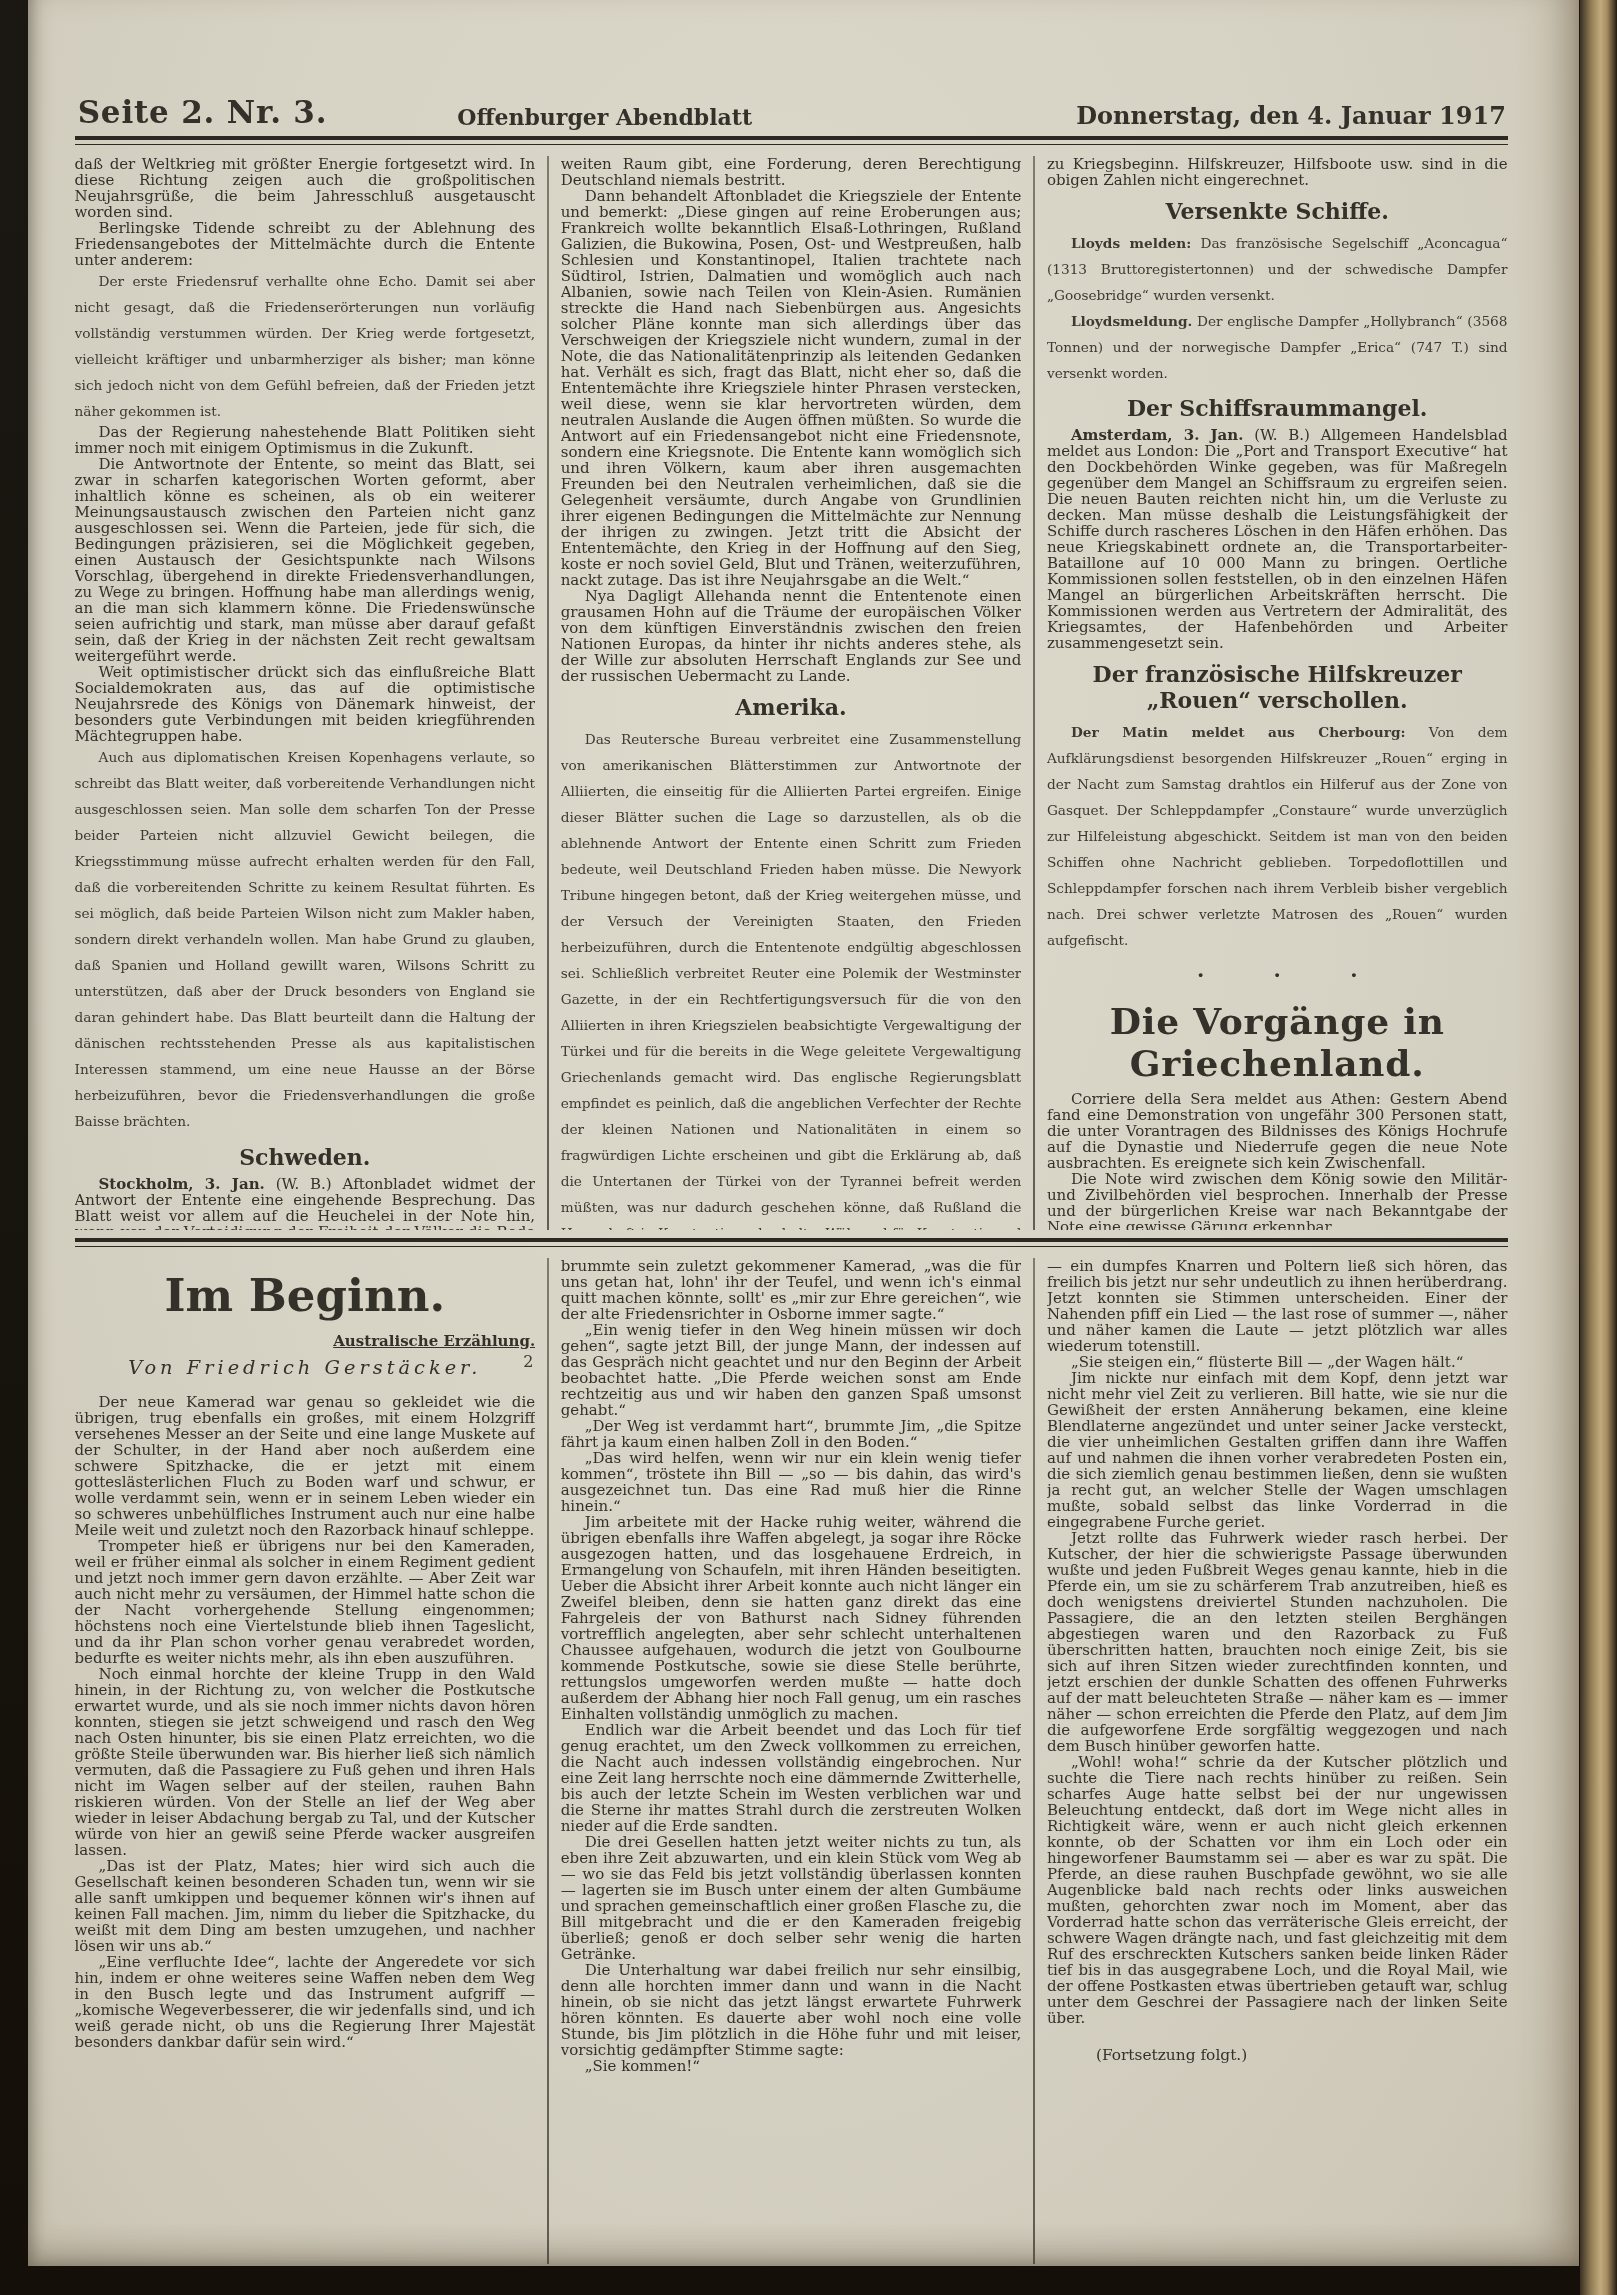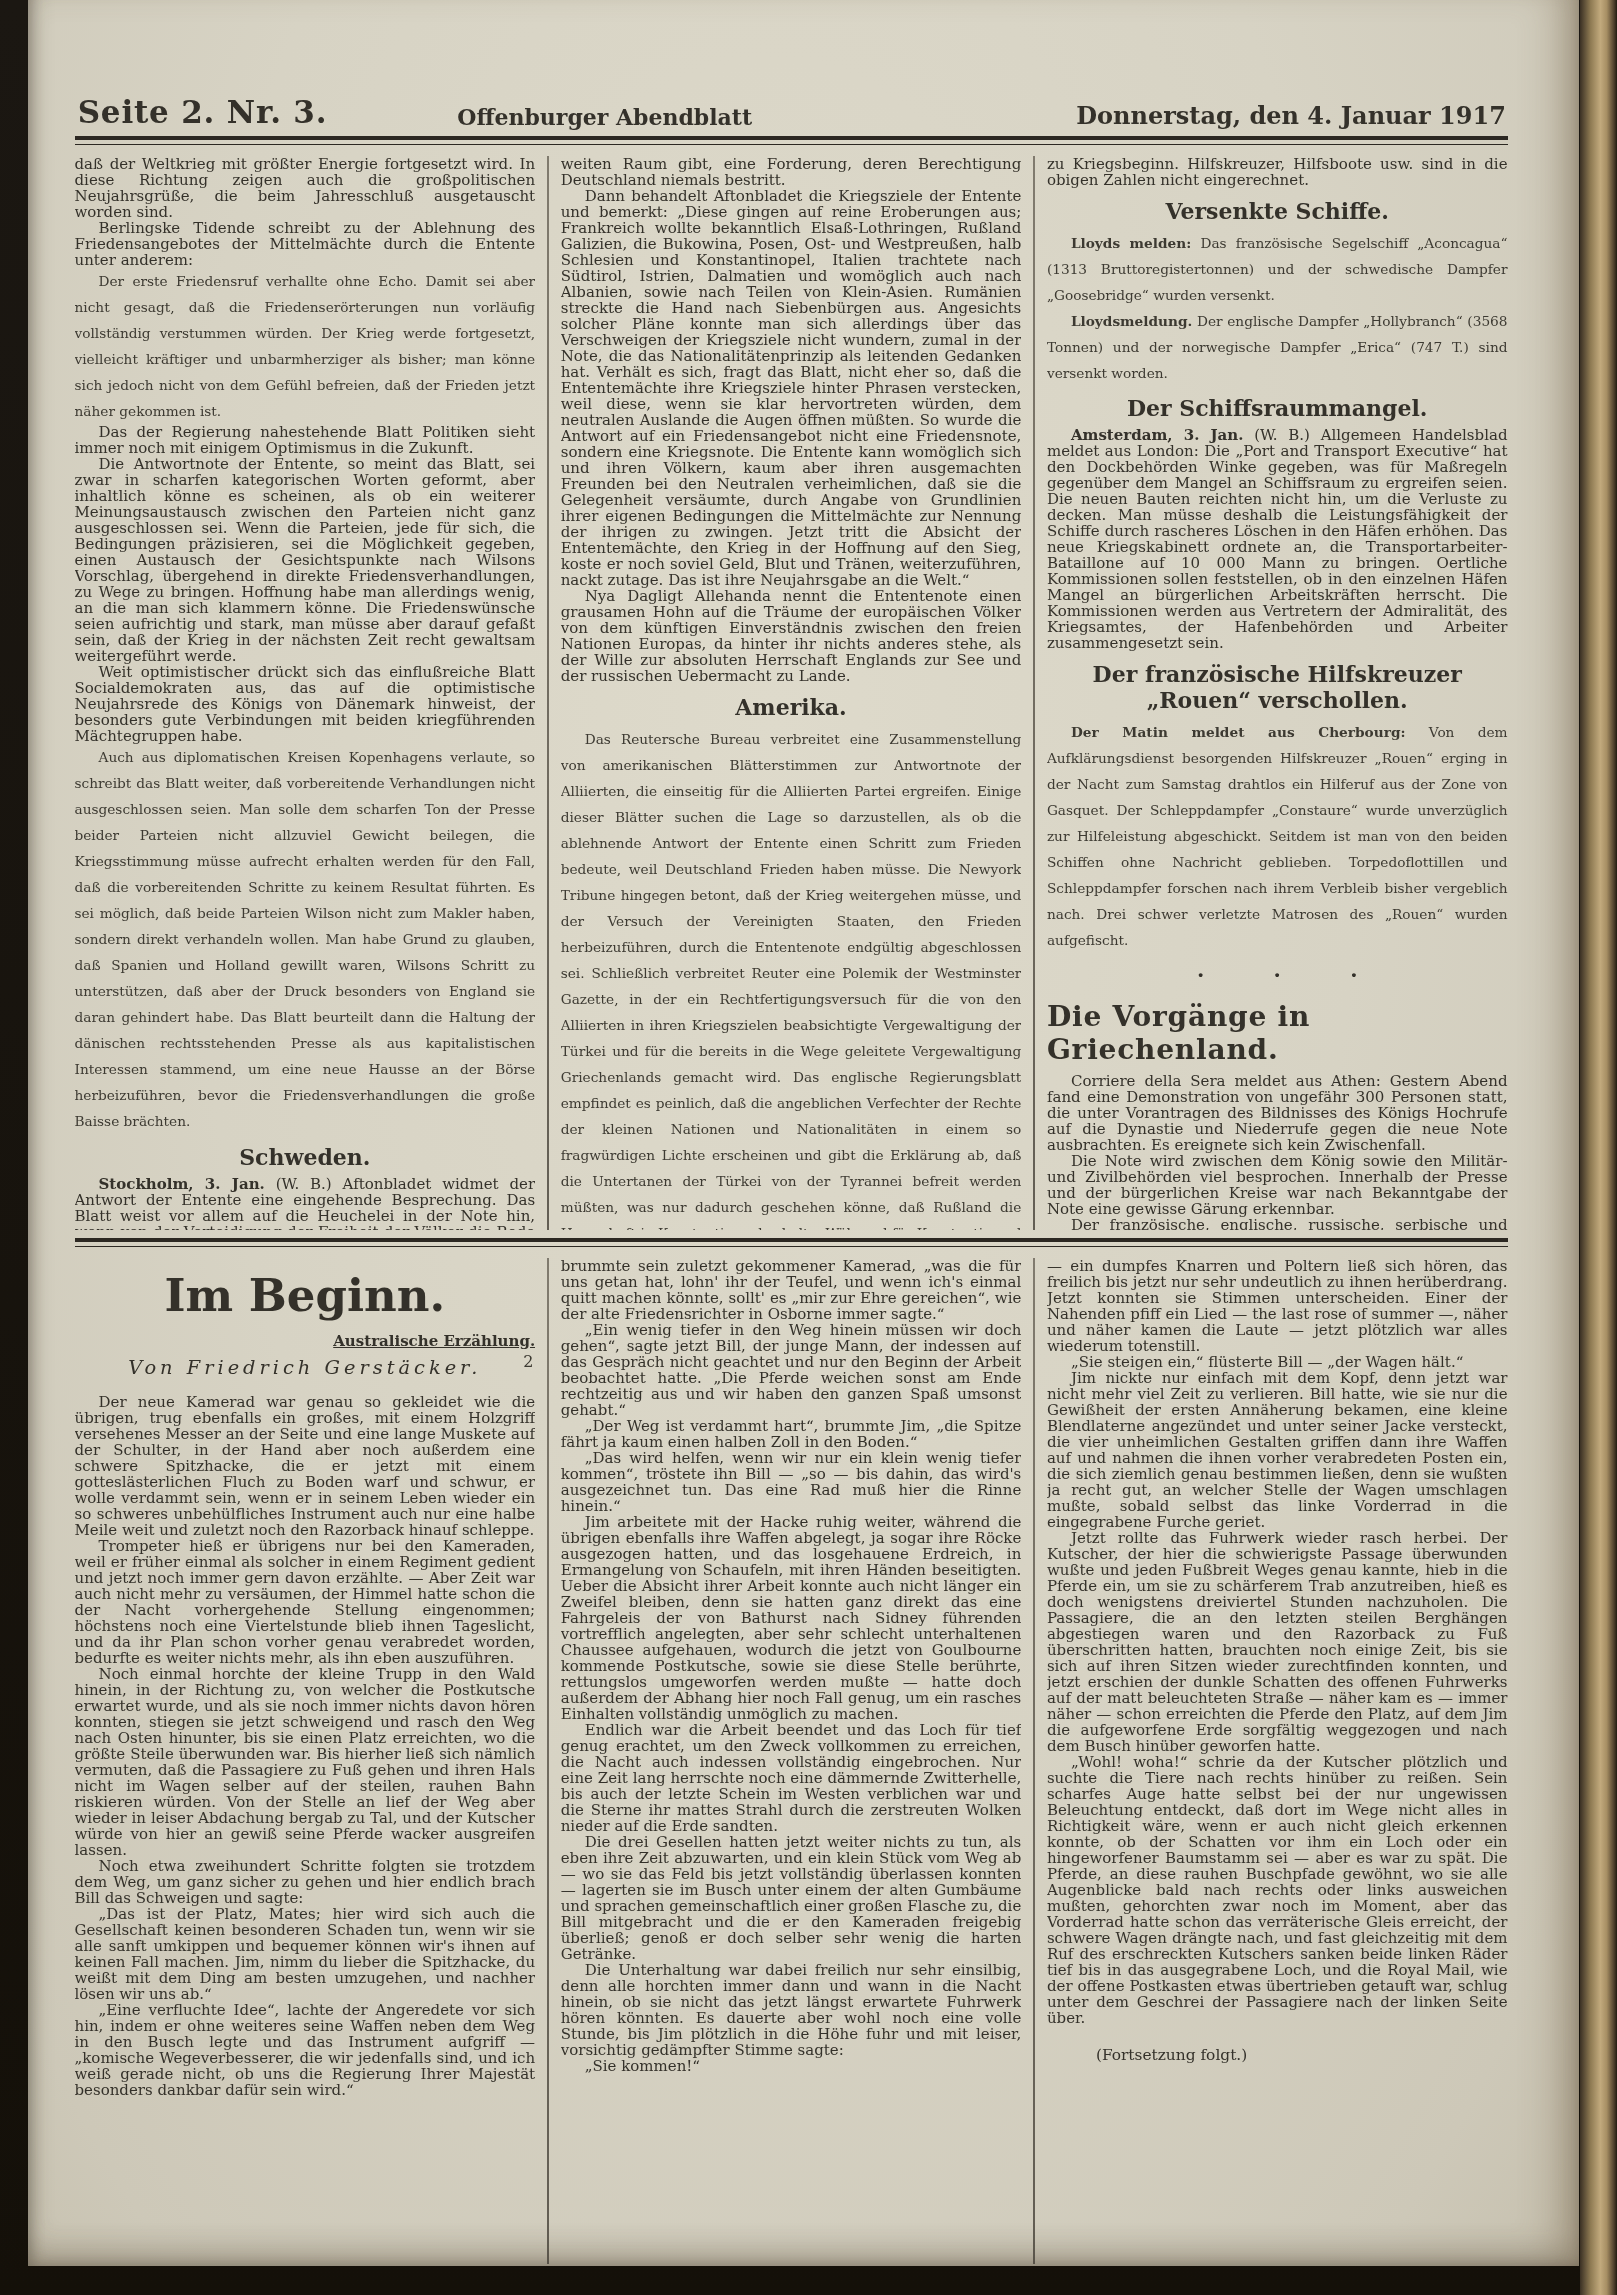--- a/index.html
+++ b/index.html
@@ -19,21 +19,21 @@
   .rule-section{margin-top:8px;border-top:4.9px solid #2c2822;border-bottom:1.6px solid #2c2822;height:3.2px;}
   .cols{display:flex;margin-top:11.3px;}
   .col{flex:1 1 0;overflow:hidden;}
   .news .col{height:1074px;}
   .feuil .col{height:1006px;}
   .vr{flex:0 0 1.6px;background:linear-gradient(#6a6458,#454037);margin:0 12px;opacity:.8;}
   .para{margin:0;font-size:15px;line-height:16px;text-align:justify;text-indent:24px;color:#34312a;}
   .para.small{font-size:13.7px;line-height:26px;color:#3d3a32;}
   .para.noindent{text-indent:0;}
   .para strong{font-weight:bold;}
-  .h-big{font-size:28px;font-weight:bold;text-align:left;margin:13px 0 6.5px;letter-spacing:0.8px;}
+  .h-big{font-size:36px;font-weight:bold;text-align:center;margin:13px 0 6.5px;letter-spacing:0.8px;}
   .h-med{font-size:22px;font-weight:bold;text-align:center;margin:9.7px 0 5.7px;}
   .dinkus{text-align:center;font-size:21px;font-weight:bold;letter-spacing:31px;text-indent:31px;margin:9.7px 0 1.6px;}
   .f-head{position:relative;padding-top:11.3px;}
   .f-title{font-size:45px;font-weight:bold;text-align:center;margin:0 0 9.7px;}
   .f-sub{font-size:15px;font-weight:bold;text-align:right;margin:0 0 6.5px;text-decoration:underline;}
   .f-byline{font-size:19.4px;text-align:center;letter-spacing:4px;margin:0 0 14.6px;font-style:italic;}
   .f-installment{position:absolute;right:1.6px;top:94px;font-size:16px;color:#3d3a32;}
   .end-line{text-indent:0;padding-left:49px;margin-top:21px;font-size:15.4px;}
 </style>
 </head>
@@ -96,21 +96,20 @@
           <div class="f-head">
             <div class="f-title">Im Beginn.</div>
             <div class="f-sub">Australische Erzählung.</div>
             <div class="f-byline">Von Friedrich Gerstäcker.</div>
             <span class="f-installment">2</span>
           </div>
           <div>
               <p class="para">Der neue Kamerad war genau so gekleidet wie die übrigen, trug ebenfalls ein großes, mit einem Holzgriff versehenes Messer an der Seite und eine lange Muskete auf der Schulter, in der Hand aber noch außerdem eine schwere Spitzhacke, die er jetzt mit einem gotteslästerlichen Fluch zu Boden warf und schwur, er wolle verdammt sein, wenn er in seinem Leben wieder ein so schweres unbehülfliches Instrument auch nur eine halbe Meile weit und zuletzt noch den Razorback hinauf schleppe.</p>
               <p class="para">Trompeter hieß er übrigens nur bei den Kameraden, weil er früher einmal als solcher in einem Regiment gedient und jetzt noch immer gern davon erzählte. — Aber Zeit war auch nicht mehr zu versäumen, der Himmel hatte schon die der Nacht vorhergehende Stellung eingenommen; höchstens noch eine Viertelstunde blieb ihnen Tageslicht, und da ihr Plan schon vorher genau verabredet worden, bedurfte es weiter nichts mehr, als ihn eben auszuführen.</p>
               <p class="para">Noch einmal horchte der kleine Trupp in den Wald hinein, in der Richtung zu, von welcher die Postkutsche erwartet wurde, und als sie noch immer nichts davon hören konnten, stiegen sie jetzt schweigend und rasch den Weg nach Osten hinunter, bis sie einen Platz erreichten, wo die größte Steile überwunden war. Bis hierher ließ sich nämlich vermuten, daß die Passagiere zu Fuß gehen und ihren Hals nicht im Wagen selber auf der steilen, rauhen Bahn riskieren würden. Von der Stelle an lief der Weg aber wieder in leiser Abdachung bergab zu Tal, und der Kutscher würde von hier an gewiß seine Pferde wacker ausgreifen lassen.</p>
-              <p class="para">Noch etwa zweihundert Schritte folgten sie trotzdem dem Weg, um ganz sicher zu gehen und hier endlich brach Bill das Schweigen und sagte:</p>
               <p class="para">„Das ist der Platz, Mates; hier wird sich auch die Gesellschaft keinen besonderen Schaden tun, wenn wir sie alle sanft umkippen und bequemer können wir's ihnen auf keinen Fall machen. Jim, nimm du lieber die Spitzhacke, du weißt mit dem Ding am besten umzugehen, und nachher lösen wir uns ab.“</p>
               <p class="para">„Eine verfluchte Idee“, lachte der Angeredete vor sich hin, indem er ohne weiteres seine Waffen neben dem Weg in den Busch legte und das Instrument aufgriff — „komische Wegeverbesserer, die wir jedenfalls sind, und ich weiß gerade nicht, ob uns die Regierung Ihrer Majestät besonders dankbar dafür sein wird.“</p>
             </div>
         </div>
         <div class="vr"></div>
         <div class="col">
             <p class="para noindent">brummte sein zuletzt gekommener Kamerad, „was die für uns getan hat, lohn' ihr der Teufel, und wenn ich's einmal quitt machen könnte, sollt' es „mir zur Ehre gereichen“, wie der alte Friedensrichter in Osborne immer sagte.“</p>
             <p class="para">„Ein wenig tiefer in den Weg hinein müssen wir doch gehen“, sagte jetzt Bill, der junge Mann, der indessen auf das Gespräch nicht geachtet und nur den Beginn der Arbeit beobachtet hatte. „Die Pferde weichen sonst am Ende rechtzeitig aus und wir haben den ganzen Spaß umsonst gehabt.“</p>
             <p class="para">„Der Weg ist verdammt hart“, brummte Jim, „die Spitze fährt ja kaum einen halben Zoll in den Boden.“</p>
             <p class="para">„Das wird helfen, wenn wir nur ein klein wenig tiefer kommen“, tröstete ihn Bill — „so — bis dahin, das wird's ausgezeichnet tun. Das eine Rad muß hier die Rinne hinein.“</p>

